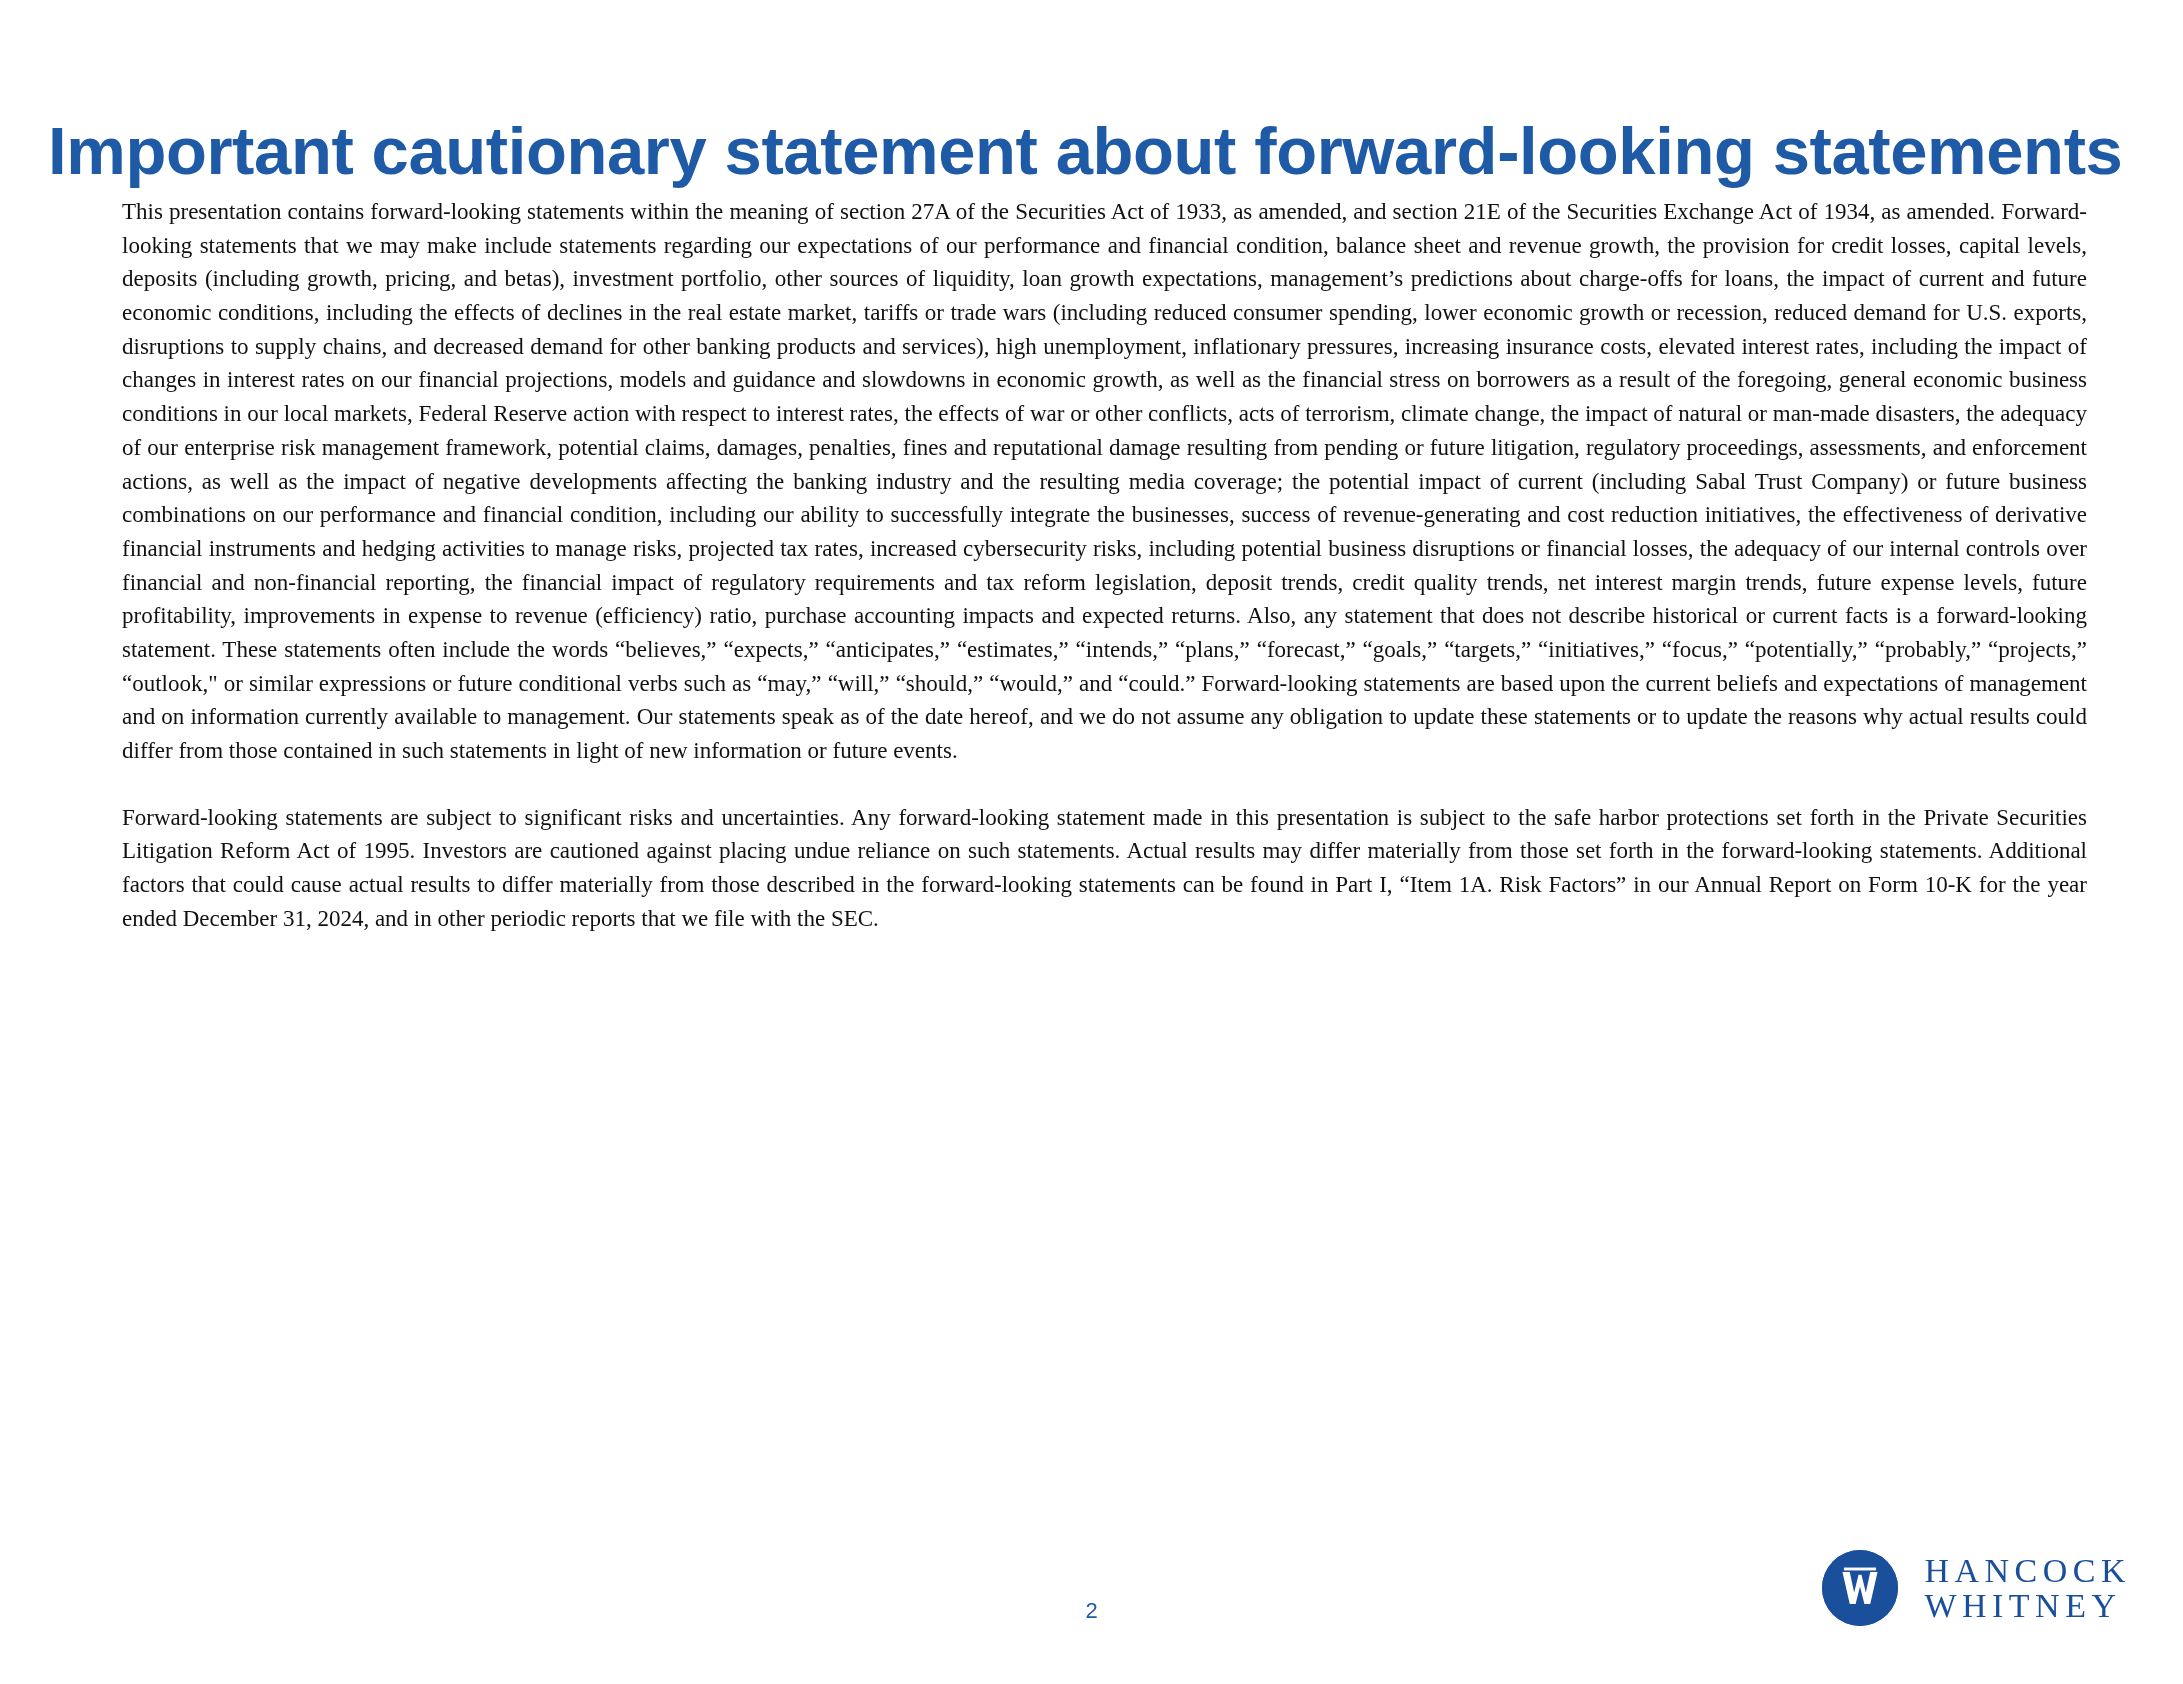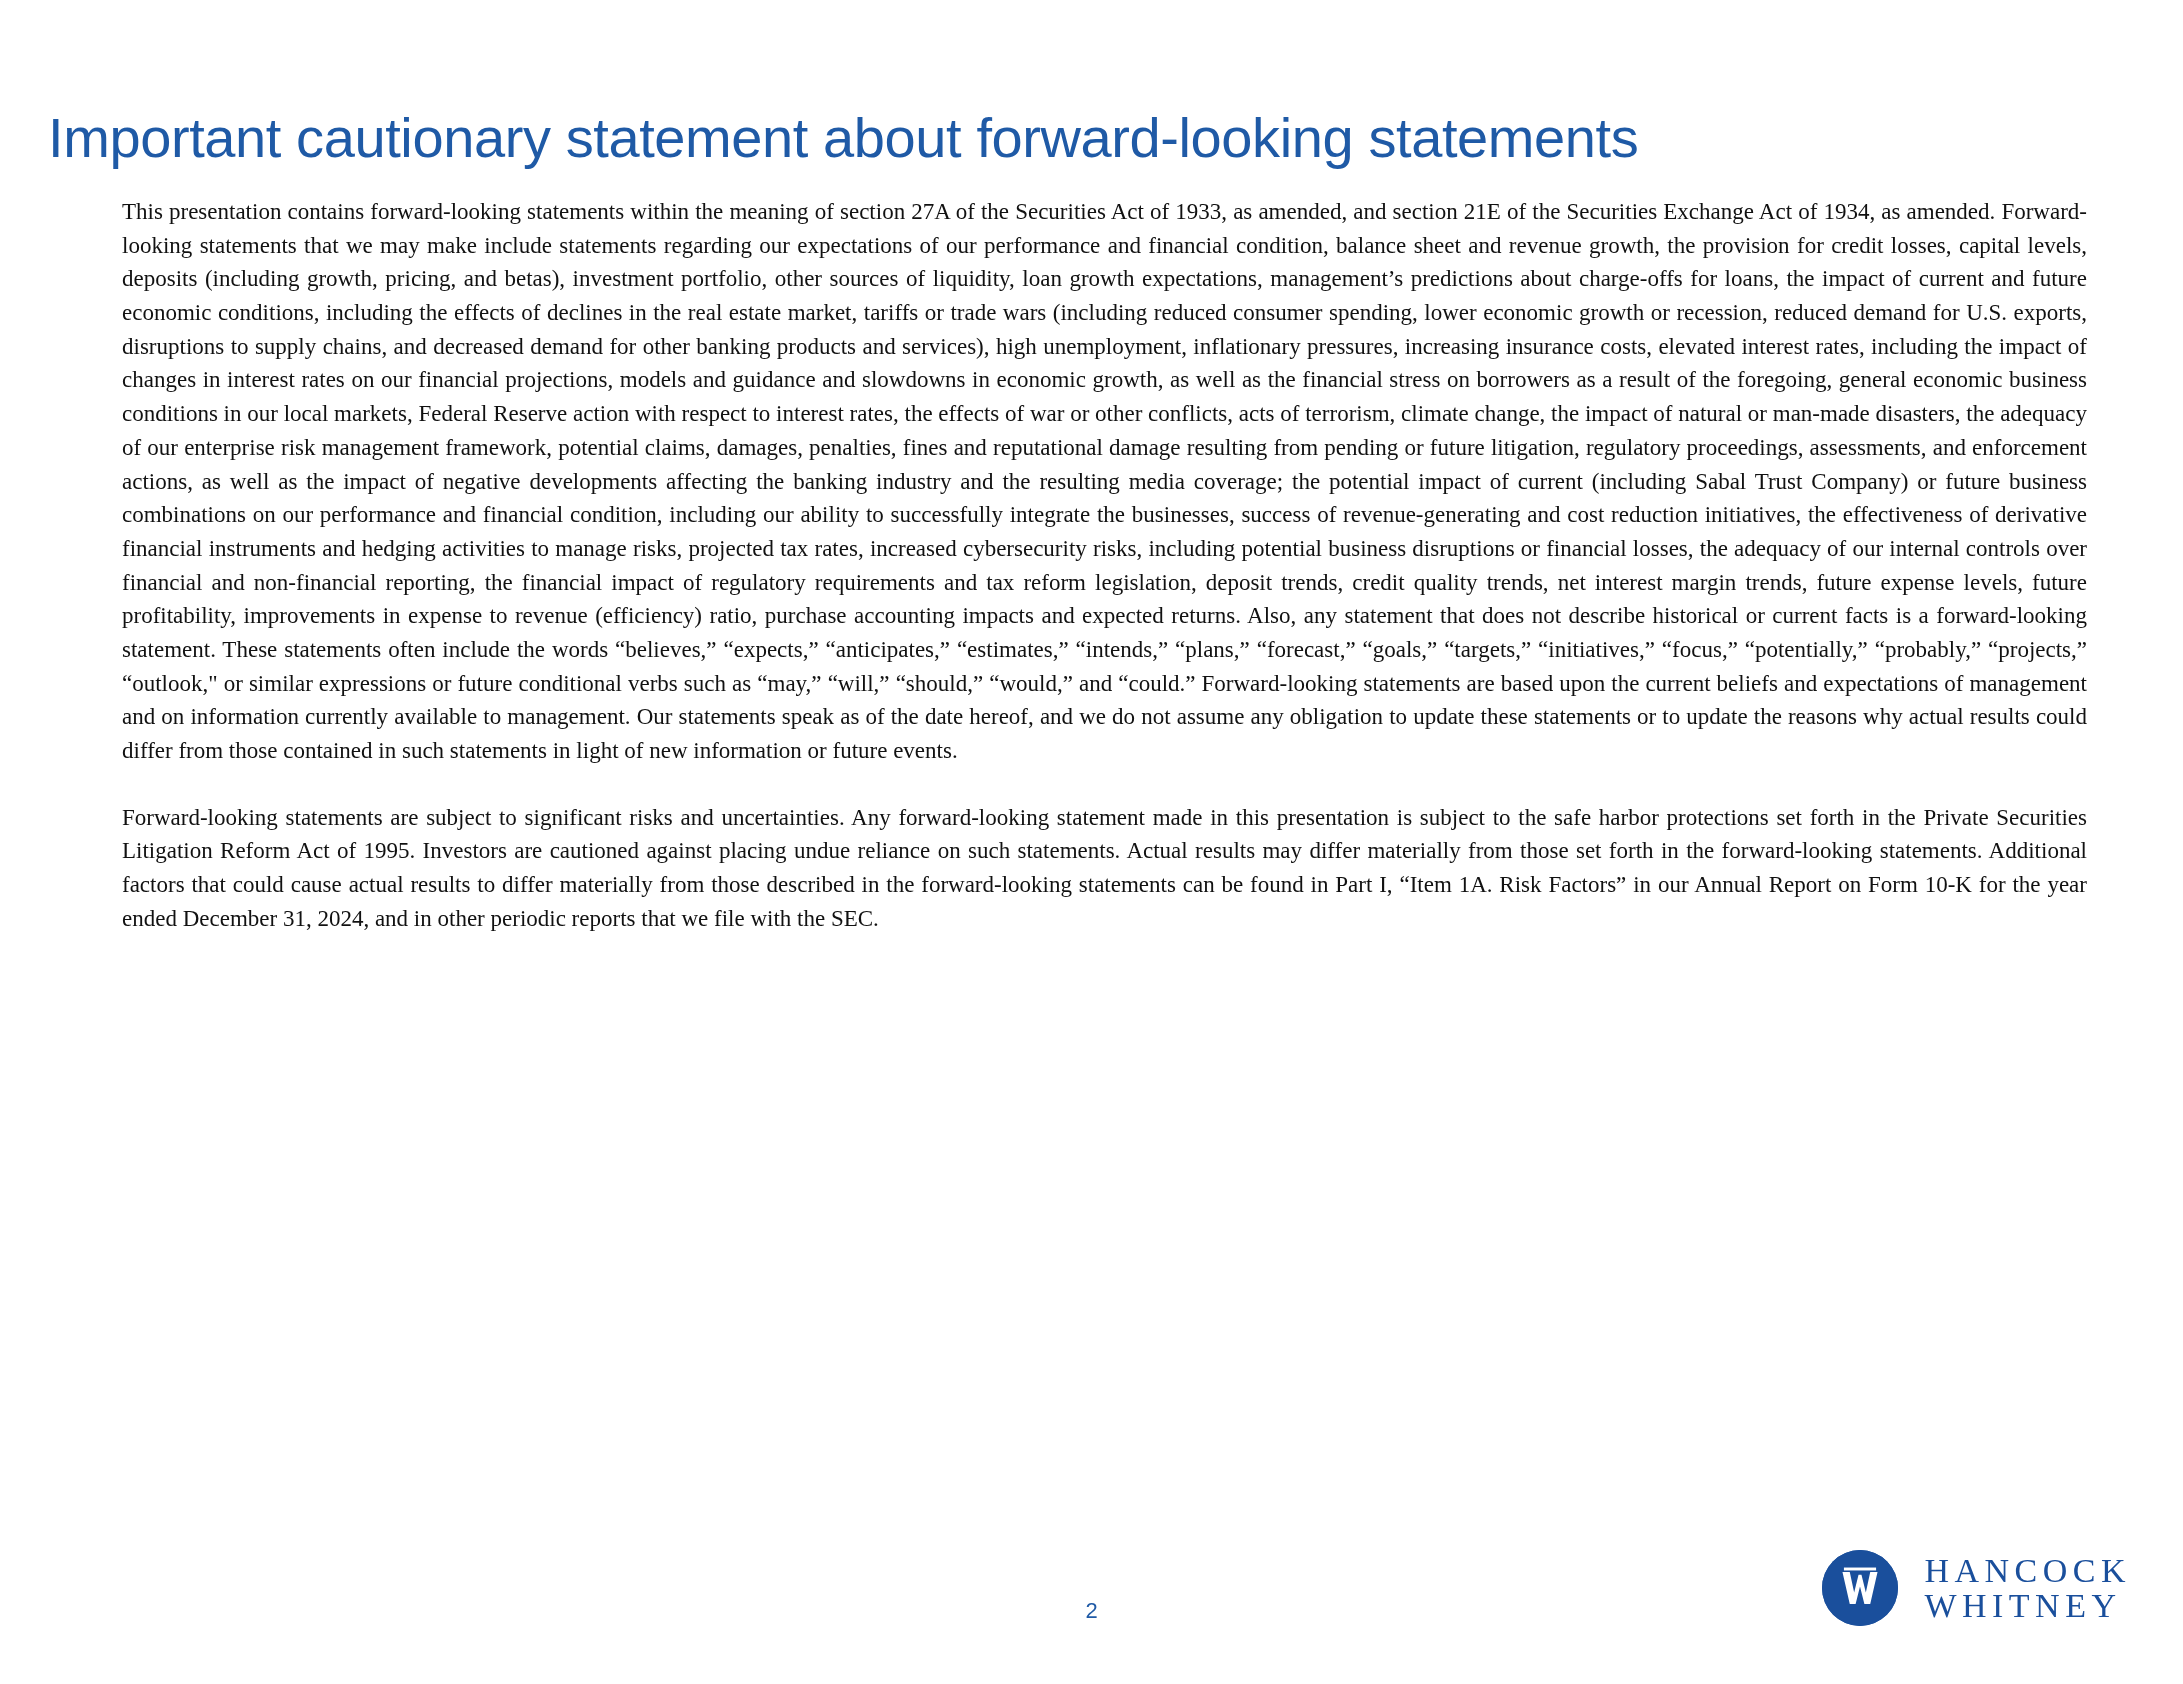--- a/index.html
+++ b/index.html
@@ -18,22 +18,22 @@
   .slide {
     position: absolute;
     inset: 0;
     background: #ffffff;
   }
   .slide-title {
     position: absolute;
     left: 48px;
     top: 71px;
     width: 2060px;
-    font-size: 56px;
-    font-weight: 400;
+    font-size: 67px;
+    font-weight: 700;
     letter-spacing: -0.4px;
     color: #1f5aa6;
     line-height: 1.05;
     white-space: nowrap;
   }
   .body-block {
     position: absolute;
     left: 122px;
     top: 195px;
     width: 1965px;

